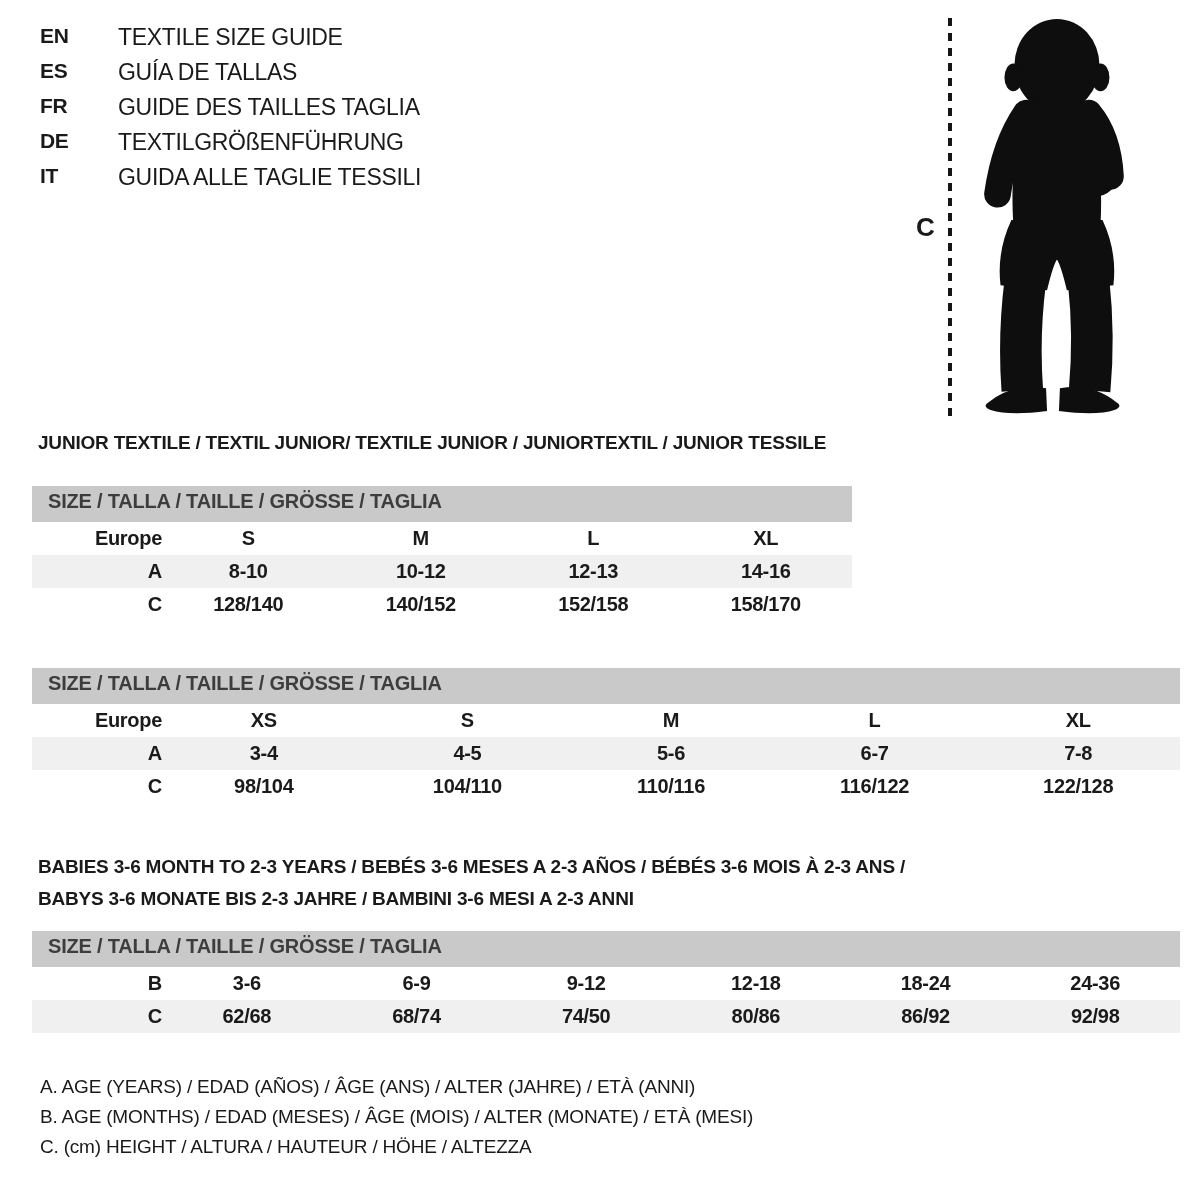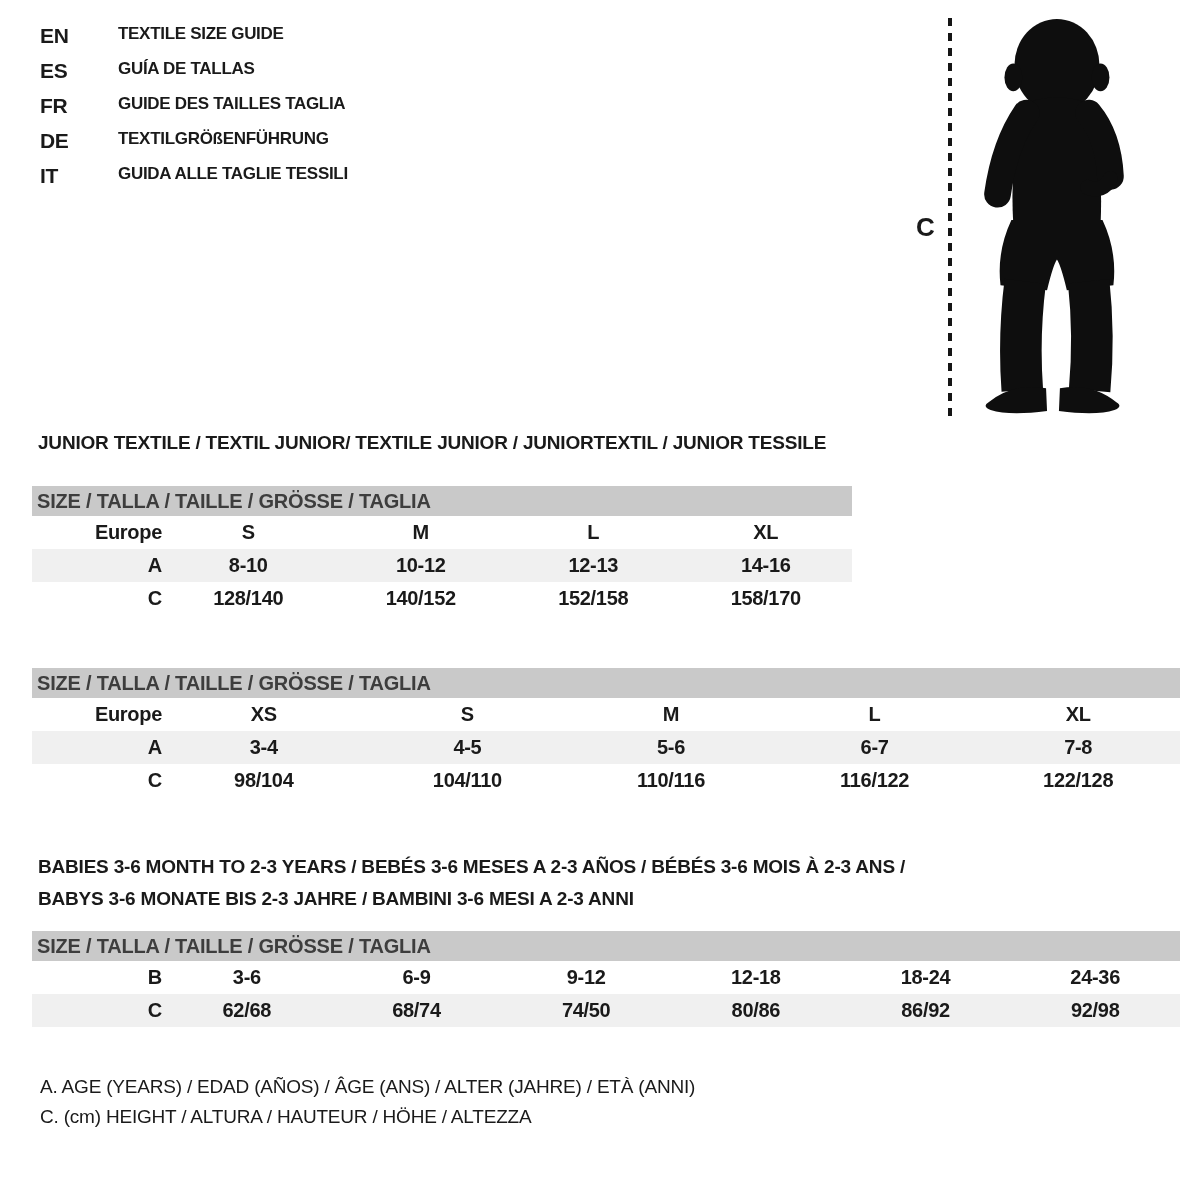--- a/index.html
+++ b/index.html
@@ -4,42 +4,42 @@
 <style>
   *{margin:0;padding:0;box-sizing:border-box}
   html,body{width:1200px;height:1200px}
   body{background:#ffffff;font-family:"Liberation Sans","DejaVu Sans",sans-serif;color:#1a1a1a}
   .canvas{position:relative;width:1200px;height:1200px;background:#ffffff;overflow:hidden}
 
   
   .lang-block{position:absolute;left:40px;top:24px}
   .lang-row{display:flex;height:35px;}
   .lang-code{width:78px;font-weight:bold;font-size:21px;letter-spacing:-0.3px}
-  .lang-label{font-weight:bold;font-size:17px;letter-spacing:-0.3px;white-space:nowrap}
+  .lang-label{font-weight:normal;font-size:23px;letter-spacing:-0.3px;white-space:nowrap}
 
   
   .measure-line{position:absolute;left:948px;top:18px;width:4px;height:398px;
     background:repeating-linear-gradient(to bottom,#151515 0 8px,transparent 8px 15px)}
   .measure-label{position:absolute;left:916px;top:212px;font-size:26px;font-weight:bold}
   .figure{position:absolute;left:962px;top:14px;width:180px;height:406px}
 
   
   .section{position:absolute;left:32px}
   #sec-junior{top:430px;width:820px}
   #sec-children{top:638px;width:1148px}
   #sec-babies{top:851px;width:1148px}
   .sec-title{padding-left:6px;font-weight:bold;font-size:19px;letter-spacing:-0.2px;white-space:nowrap}
   .title-line{line-height:26px}
   #sec-babies .title-line{line-height:32px}
   .sub{font-size:12px;vertical-align:-2px}
 
   .tbl{margin-top:30px;width:100%}
   #sec-babies .tbl{margin-top:16px}
-  .tbl-head{height:30px;background:#c9c9c9;color:#3d3d3d;font-weight:bold;font-size:20px;
-    line-height:30px;padding-left:5px;letter-spacing:-0.2px}
+  .tbl-head{height:36px;background:#c9c9c9;color:#3d3d3d;font-weight:bold;font-size:20px;
+    line-height:30px;padding-left:16px;letter-spacing:-0.2px}
   .tbl-row{display:flex;height:33px;align-items:center}
   .tbl-row.shaded{background:#f0f0f0}
   .cell{flex:1;text-align:center;font-weight:bold;font-size:20px;letter-spacing:-0.3px}
   .cell.label-cell{flex:0 0 130px;text-align:right;padding-left:8px}
 
   
   .legend{position:absolute;left:40px;top:1072px}
   .legend-line{font-weight:normal;font-size:19px;line-height:30px;letter-spacing:-0.2px;white-space:nowrap}
 </style>
 </head>
@@ -173,16 +173,17 @@
           <div class="cell">74/50</div>
           <div class="cell">80/86</div>
           <div class="cell">86/92</div>
           <div class="cell">92/98</div>
         </div>
       </div>
     </div>
 
   <div class="legend" id="legend">
       <div class="legend-line">A. AGE (YEARS) / EDAD (AÑOS) / ÂGE (ANS) / ALTER (JAHRE) / ETÀ (ANNI)</div>
+      <div class="legend-line">B. AGE (MONTHS) / EDAD (MESES) / ÂGE (MOIS) / ALTER (MONATE) / ETÀ (MESI)</div>
       <div class="legend-line">C. (cm) HEIGHT / ALTURA / HAUTEUR / HÖHE / ALTEZZA</div>
     </div>
 
 </div>
 
 </body></html>

